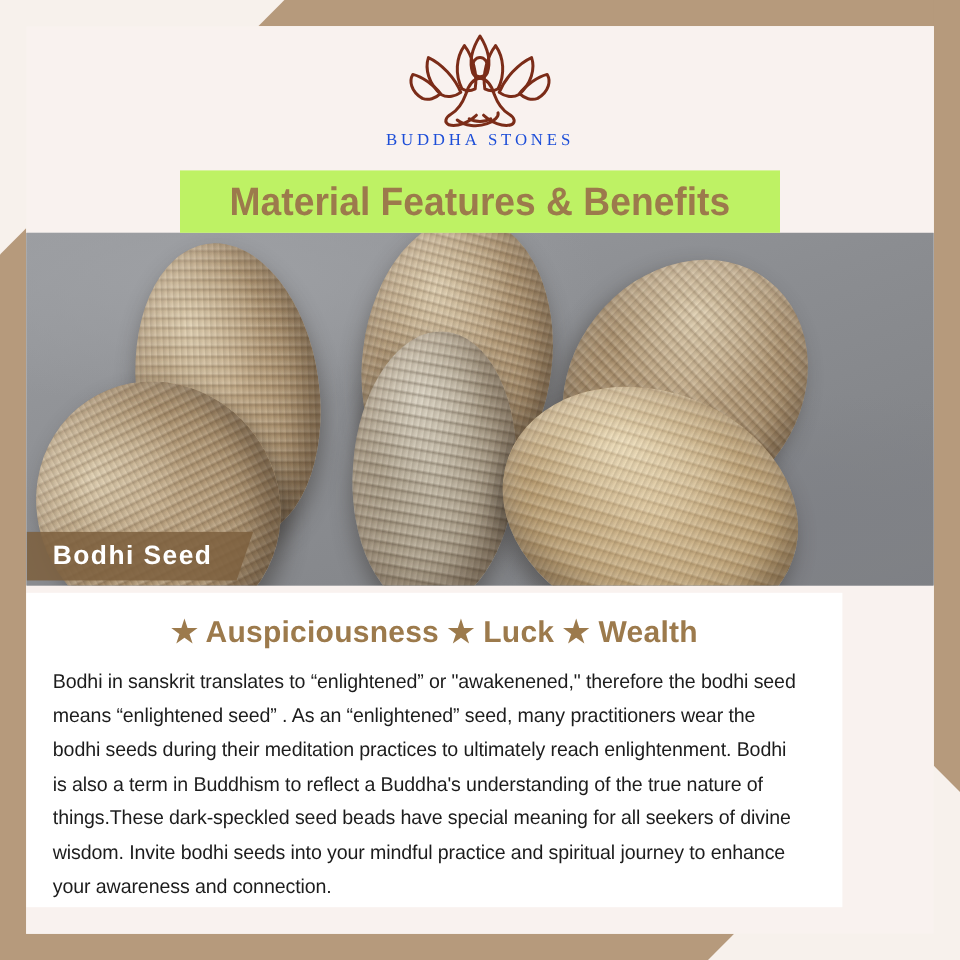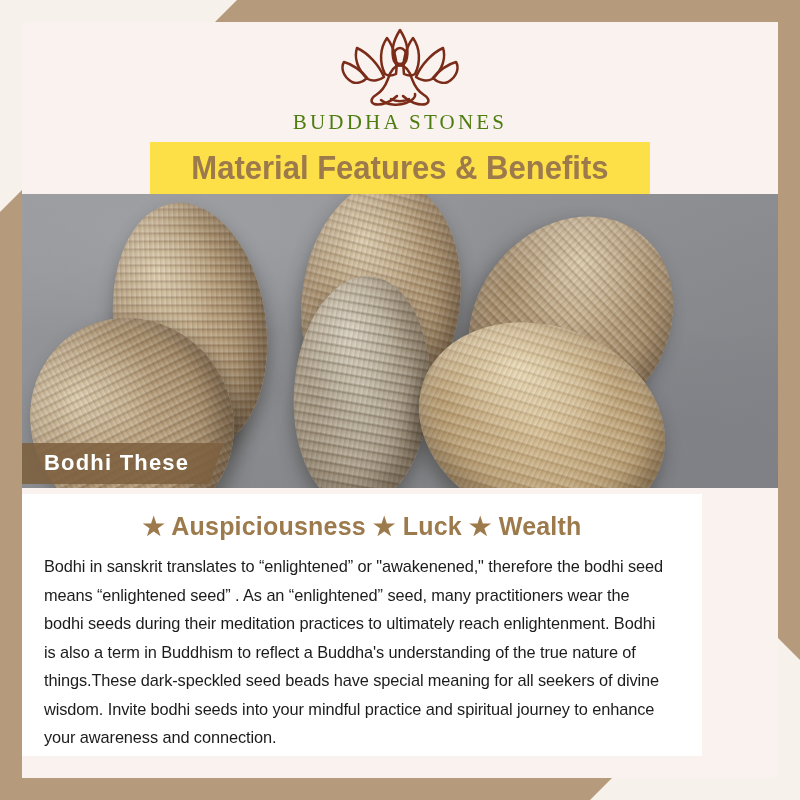--- a/index.html
+++ b/index.html
@@ -58,33 +58,33 @@
     display: flex;
     flex-direction: column;
     align-items: center;
     justify-content: flex-start;
     padding-top: 4px;
   }
   .logo-mark { width: 130px; height: 82px; display: block; }
   .brand-name {
     margin-top: 2px;
     font-family: "Liberation Serif", serif;
-    font-size: 21px;
+    font-size: 14px;
     letter-spacing: 3.2px;
-    color: #4d7c0f;
+    color: #1d4ed8;
     font-weight: 400;
     text-align: right;
   }
 
   
   .title-banner {
     position: absolute;
     left: 150px; top: 142px;
     width: 500px; height: 52px;
-    background: #fde047;
+    background: #bef264;
     display: flex;
     align-items: center;
     justify-content: center;
     z-index: 6;
   }
   .title-text {
     font-family: "Liberation Sans Narrow", "Liberation Sans", sans-serif;
     font-size: 33px;
     font-weight: bold;
     color: #9c7a4c;
@@ -269,21 +269,21 @@
   </div>
 
   <div class="photo-panel">
     <div class="photo-bg"></div>
     <div class="seed seed-1"></div>
     <div class="seed seed-2"></div>
     <div class="seed seed-3"></div>
     <div class="seed seed-4"></div>
     <div class="seed seed-5"></div>
     <div class="seed seed-6"></div>
-    <div class="seed-caption">Bodhi  These</div>
+    <div class="seed-caption">Bodhi  Seed</div>
   </div>
 
   <div class="content-card">
     <div class="benefits-line">★ Auspiciousness ★ Luck ★ Wealth</div>
     <div class="body-copy">Bodhi in sanskrit translates to “enlightened” or "awakenened," therefore the bodhi seed means “enlightened seed” . As an “enlightened” seed, many practitioners wear the bodhi seeds during their meditation practices to ultimately reach enlightenment. Bodhi is also a term in Buddhism to reflect a Buddha's understanding of the true nature of things.These dark-speckled seed beads have special meaning for all seekers of divine wisdom. Invite bodhi seeds into your mindful practice and spiritual journey to enhance your awareness and connection.</div>
   </div>
 
 </div>
 
 </body></html>

